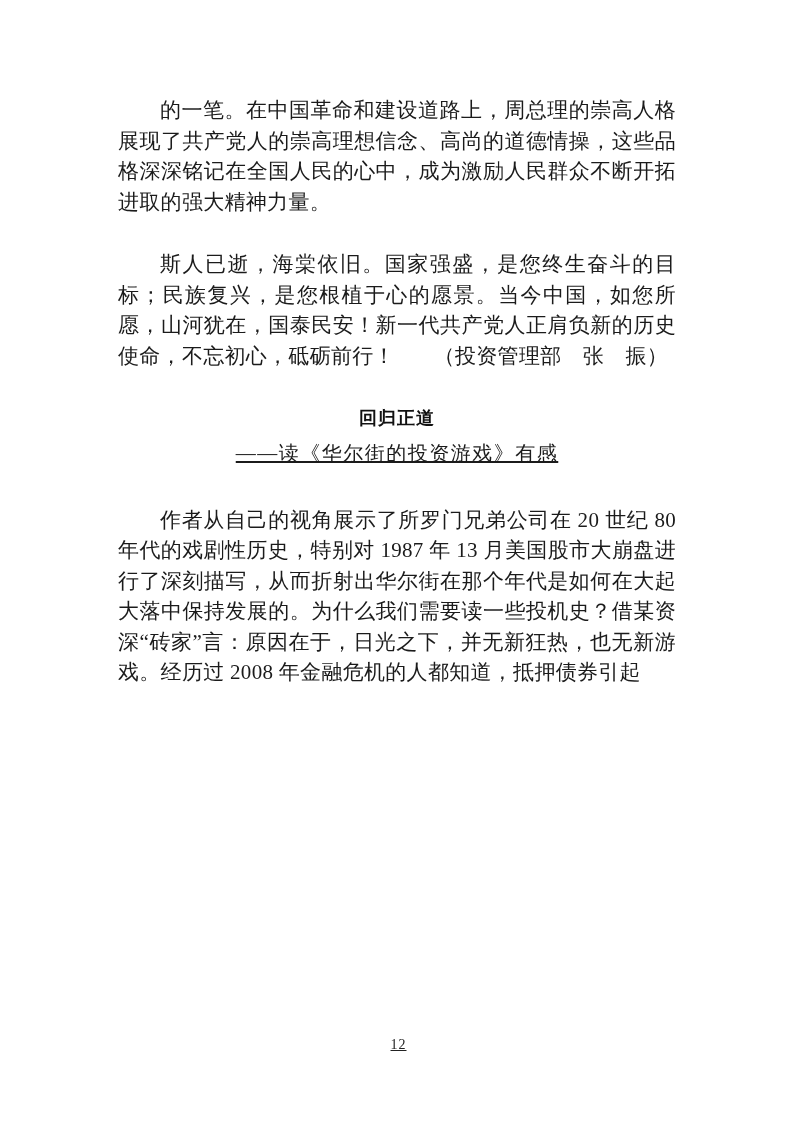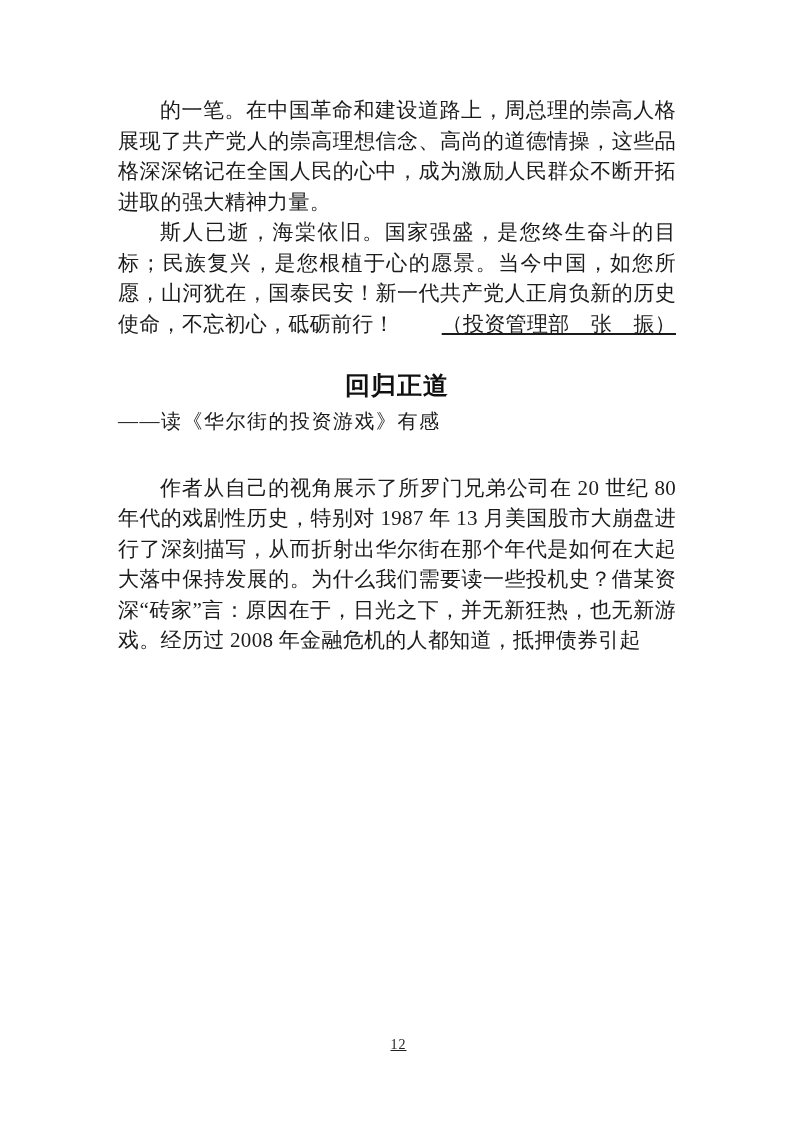--- a/index.html
+++ b/index.html
@@ -26,45 +26,46 @@
   p.body {
     margin: 0;
     font-size: 21px;
     line-height: 30.5px;
     text-align: justify;
     text-indent: 2em;
     letter-spacing: 0.3px;
   }
   p.attr-holder {
     position: relative;
+    margin-top: 32px;
   }
   .attribution {
     position: absolute;
-    right: 0;
+    right: 8px;
     bottom: 0;
     text-indent: 0;
     white-space: nowrap;
-    text-decoration: underline;
   }
   h1.title {
     margin: 29px 0 0 0;
     font-family: "Liberation Serif", "DejaVu Serif", serif;
     font-weight: 700;
-    font-size: 25px;
+    font-size: 18px;
     line-height: 36px;
     text-align: center;
     letter-spacing: 1px;
     color: #111111;
   }
   .subtitle {
     font-size: 20px;
     line-height: 30.5px;
     margin: 2px 0 36px 0;
-    text-align: left;
+    text-align: center;
     letter-spacing: 1.5px;
+    text-decoration: underline;
   }
   .page-number {
     position: absolute;
     top: 1037px;
     left: 2px;
     width: 100%;
     text-align: center;
     font-size: 14px;
     color: #222222;
     letter-spacing: 1px;

